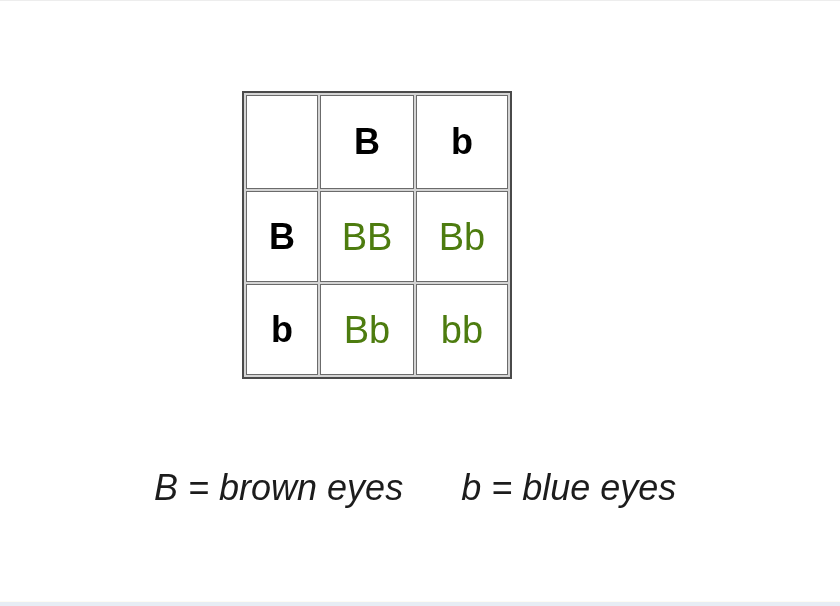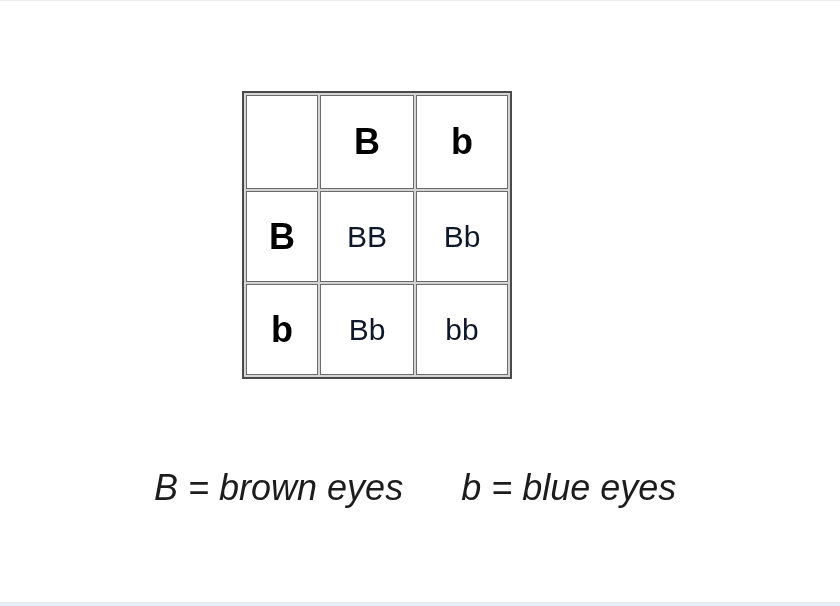--- a/index.html
+++ b/index.html
@@ -26,22 +26,22 @@
     border-spacing: 2px;
     background: #d4d4d4;
     border: 2px solid #4a4a4a;
   }
   table.punnett td {
     background: #ffffff;
     border: 1px solid #6b6b6b;
     text-align: center;
     vertical-align: middle;
     padding: 0;
-    color: #0f172a;
-    font-size: 30px;
+    color: #4d7c0f;
+    font-size: 38px;
     line-height: 1;
   }
   table.punnett td.hdr {
     font-weight: bold;
     font-size: 36px;
     color: #000000;
   }
   td.c0 { width: 70px; }
   td.c1 { width: 92px; }
   td.c2 { width: 90px; }

